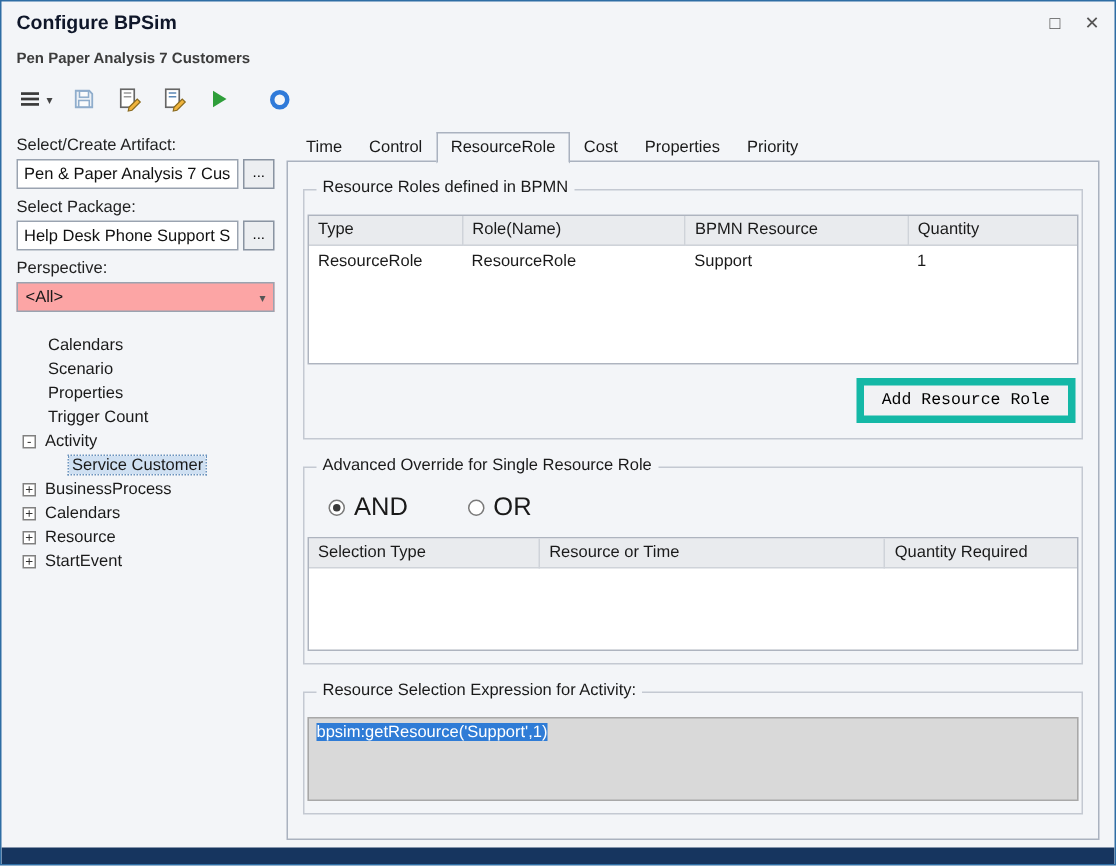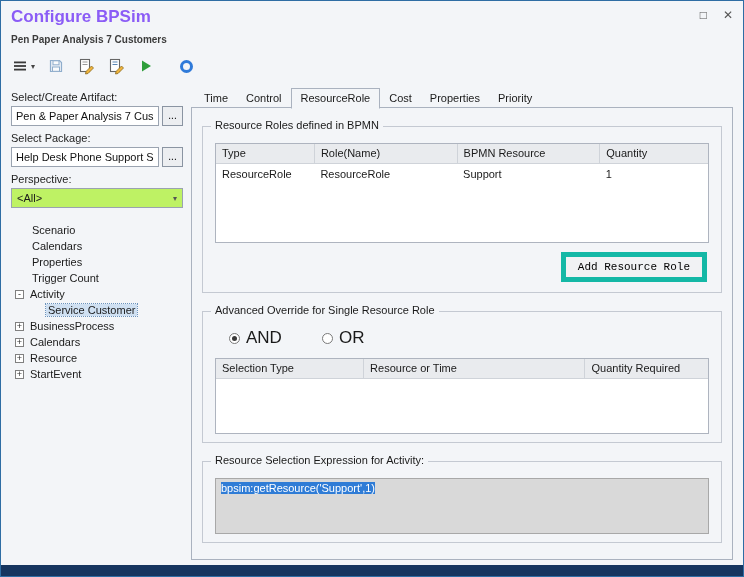--- a/index.html
+++ b/index.html
@@ -13,21 +13,21 @@
   .window {
     position: absolute; inset: 0;
     border: 1px solid #2e6da4;
     background: #f3f5f8;
     overflow: hidden;
   }
   
   .titlebar { position:absolute; top:0; left:0; right:0; height:30px; }
   .title {
     position:absolute; top:6px; left:10px;
-    font-size:17px; font-weight:600; color:#8b5cf6;
+    font-size:13px; font-weight:600; color:#0f172a;
   }
   .winbtns { position:absolute; top:7px; right:10px; display:flex; gap:16px; }
   .winbtn { font-size:12px; color:#555; cursor:default; line-height:14px; }
   .subtitle {
     position:absolute; top:33px; left:10px;
     font-size:10px; font-weight:600; color:#3c3c3c;
   }
   
   .toolbar {
     position:absolute; top:50px; left:6px; right:6px; height:30px;
@@ -46,21 +46,21 @@
   .field-row { display:flex; align-items:center; gap:3px; }
   .text-input {
     width:148px; height:20px; border:1px solid #9aa3b0; background:#fff;
     font-family:"Liberation Sans", sans-serif; font-size:11px; padding:1px 4px; color:#111;
   }
   .browse-btn {
     width:21px; height:20px; border:1px solid #8a94a2; background:#eceef1;
     font-size:10px; line-height:10px; cursor:default; font-family:inherit;
   }
   .select {
-    width:172px; height:20px; border:1px solid #9aa3b0; background:#bef264;
+    width:172px; height:20px; border:1px solid #9aa3b0; background:#fca5a5;
     display:flex; align-items:center; justify-content:space-between;
     padding:0 5px; font-size:11px;
   }
   .select .chev { font-size:8px; color:#555; }
   
   .tree { margin-top:14px; padding-left:4px; font-size:11px; }
   .tree-row { display:flex; align-items:center; height:16px; gap:4px; }
   .tree-row.child { margin-left:16px; }
   .expander {
     width:9px; height:9px; border:1px solid #808080; background:#fff;
@@ -75,21 +75,21 @@
   .tab { padding:3px 9px 4px; font-size:11px; color:#1a1a1a; cursor:default; }
   .tab.active {
     background:#f3f5f8; border:1px solid #aab2bf; border-bottom:1px solid #f3f5f8;
     margin-bottom:-1px;
   }
   .panel-body {
     position:absolute; top:20px; left:0; right:0; bottom:0;
     border:1px solid #aab2bf; background:#f3f5f8; overflow:hidden;
   }
   
-  .group { position:relative; border:1px solid #c4c9d2; margin:18px 10px 0; padding:16px 12px 8px; }
+  .group { position:relative; border:1px solid #c4c9d2; margin:18px 10px 0; padding:16px 2px 8px; }
   .group-title {
     position:absolute; top:-8px; left:8px; background:#f3f5f8;
     padding:0 4px; font-size:11px; color:#1a1a1a;
   }
   .grid { background:#fff; border:1px solid #aeb4bf; overflow:hidden; }
   .grid table { border-collapse:collapse; width:100%; table-layout:fixed; }
   .grid th {
     background:#e9ebee; border:1px solid #cfd3d9; border-top:none;
     font-weight:400; text-align:left; padding:2px 6px; font-size:11px; height:19px;
   }
@@ -195,25 +195,25 @@
 
     <div class="field-label">Perspective:</div>
     <div class="select">
       <span>&lt;All&gt;</span>
       <span class="chev">▾</span>
     </div>
 
     <div class="tree">
       <div class="tree-row">
         <span class="t-spacer"></span>
+        <span class="t-label">Calendars</span>
+      </div>
+      <div class="tree-row">
+        <span class="t-spacer"></span>
         <span class="t-label">Scenario</span>
-      </div>
-      <div class="tree-row">
-        <span class="t-spacer"></span>
-        <span class="t-label">Calendars</span>
       </div>
       <div class="tree-row">
         <span class="t-spacer"></span>
         <span class="t-label">Properties</span>
       </div>
       <div class="tree-row">
         <span class="t-spacer"></span>
         <span class="t-label">Trigger Count</span>
       </div>
       <div class="tree-row">

